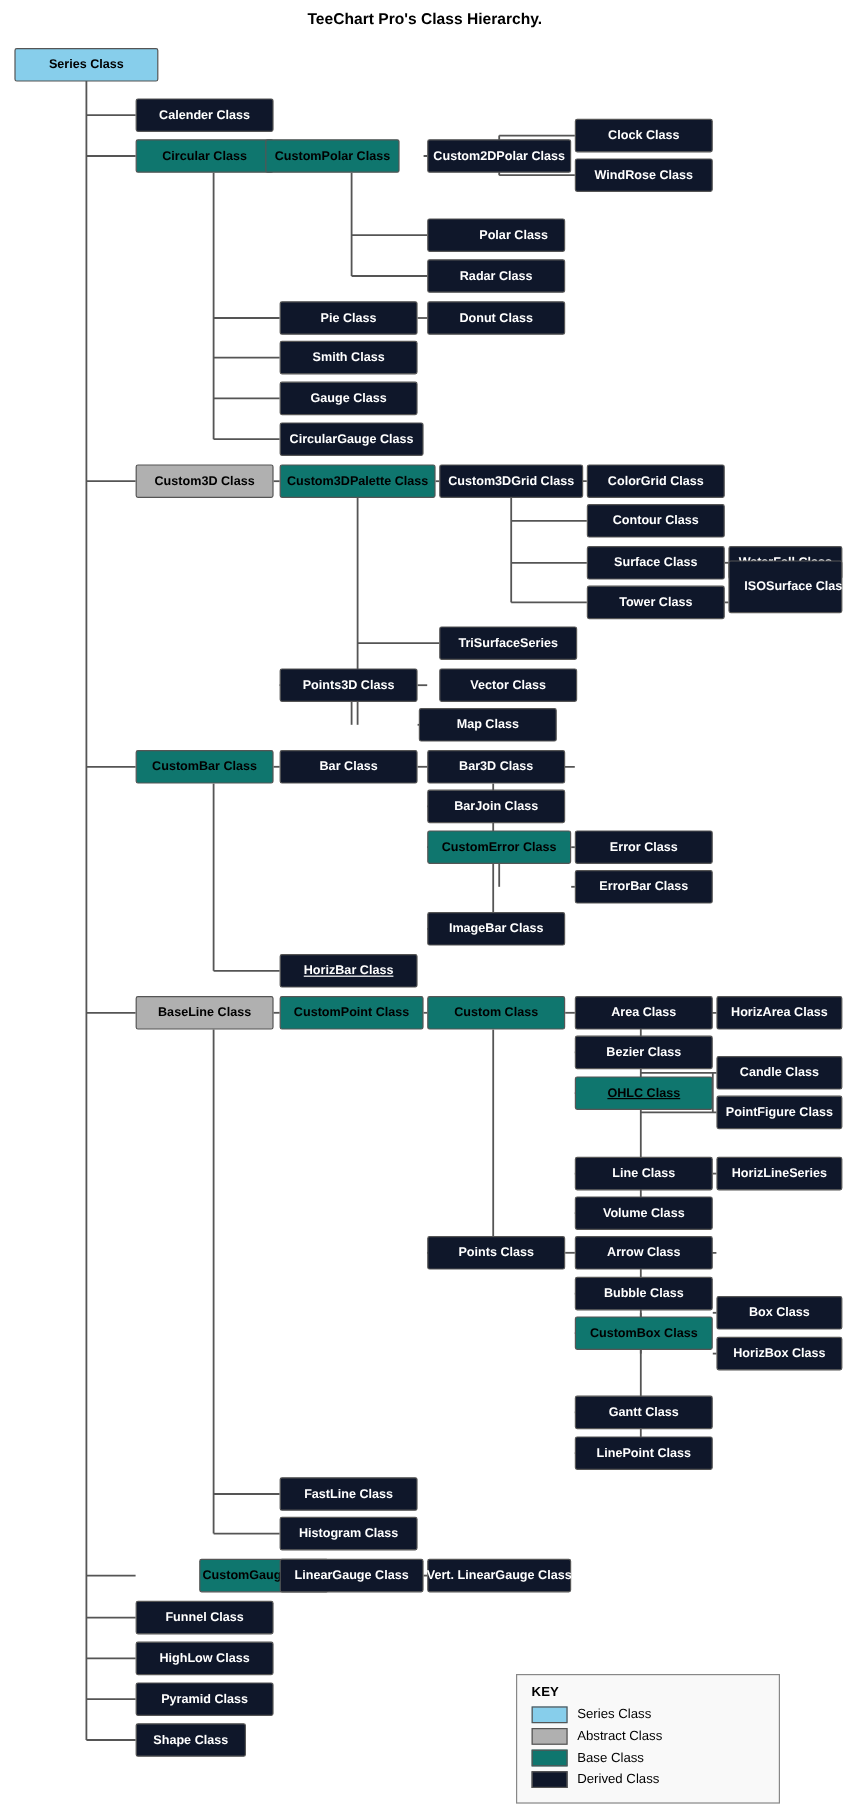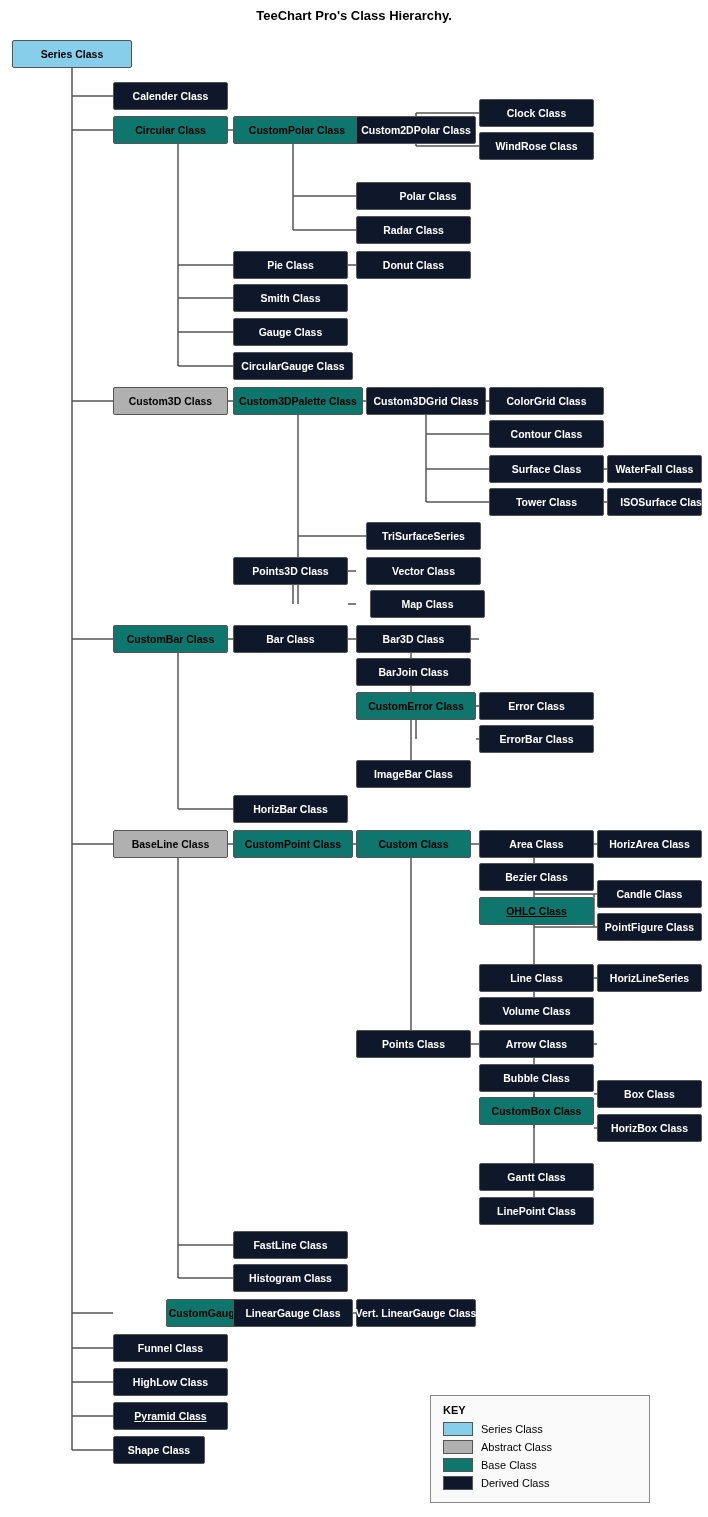--- a/index.html
+++ b/index.html
@@ -193,53 +193,53 @@
     <line x1="178" y1="1218" x2="233" y2="1218"></line>
     <line x1="178" y1="1251" x2="233" y2="1251"></line>
 
     <line x1="228" y1="1286" x2="233" y2="1286"></line>
     <line x1="353" y1="1286" x2="356" y2="1286"></line>
   </svg>
 
 <div class="node series" style="left: 12px; top: 13px; width: 120px; height: 28px;">Series Class</div>
     <div class="node derived" style="left: 113px; top: 55px; width: 115px; height: 28px;">Calender Class</div>
     <div class="node base" style="left: 113px; top: 89px; width: 115px; height: 28px;">Circular Class</div>
-    <div class="node base" style="left: 233px; top: 89px; width: 128px; height: 28px;">CustomPolar Class</div>
+    <div class="node base" style="left: 221px; top: 89px; width: 112px; height: 28px;">CustomPolar Class</div>
     <div class="node derived" style="left: 356px; top: 89px; width: 120px; height: 28px;">Custom2DPolar Class</div>
     <div class="node derived" style="left: 479px; top: 72px; width: 115px; height: 28px;">Clock Class</div>
     <div class="node derived" style="left: 479px; top: 105px; width: 115px; height: 28px;">WindRose Class</div>
     <div class="node derived" style="left: 356px; top: 155px; width: 115px; height: 28px; padding-left: 33px;">Polar Class</div>
     <div class="node derived" style="left: 356px; top: 189px; width: 115px; height: 28px;">Radar Class</div>
     <div class="node derived" style="left: 233px; top: 224px; width: 115px; height: 28px;">Pie Class</div>
     <div class="node derived" style="left: 356px; top: 224px; width: 115px; height: 28px;">Donut Class</div>
     <div class="node derived" style="left: 233px; top: 257px; width: 115px; height: 28px;">Smith Class</div>
     <div class="node derived" style="left: 233px; top: 291px; width: 115px; height: 28px;">Gauge Class</div>
     <div class="node derived" style="left: 233px; top: 325px; width: 120px; height: 28px;">CircularGauge Class</div>
     <div class="node abstract" style="left: 113px; top: 360px; width: 115px; height: 28px;">Custom3D Class</div>
     <div class="node base" style="left: 233px; top: 360px; width: 130px; height: 28px;">Custom3DPalette Class</div>
     <div class="node derived" style="left: 366px; top: 360px; width: 120px; height: 28px;">Custom3DGrid Class</div>
     <div class="node derived" style="left: 489px; top: 360px; width: 115px; height: 28px;">ColorGrid Class</div>
     <div class="node derived" style="left: 489px; top: 393px; width: 115px; height: 28px;">Contour Class</div>
     <div class="node derived" style="left: 489px; top: 428px; width: 115px; height: 28px;">Surface Class</div>
     <div class="node derived" style="left: 607px; top: 428px; width: 95px; height: 28px;">WaterFall Class</div>
     <div class="node derived" style="left: 489px; top: 461px; width: 115px; height: 28px;">Tower Class</div>
-    <div class="node derived" style="left: 607px; top: 461px; width: 95px; height: 28px; padding-left: 23px;">ISOSurface Class</div>
+    <div class="node derived" style="left: 607px; top: 440px; width: 95px; height: 44px; padding-left: 23px;">ISOSurface Class</div>
     <div class="node derived" style="left: 366px; top: 495px; width: 115px; height: 28px;">TriSurfaceSeries</div>
     <div class="node derived" style="left: 233px; top: 530px; width: 115px; height: 28px;">Points3D Class</div>
     <div class="node derived" style="left: 366px; top: 530px; width: 115px; height: 28px;">Vector Class</div>
-    <div class="node derived" style="left: 370px; top: 563px; width: 115px; height: 28px;">Map Class</div>
+    <div class="node derived" style="left: 349px; top: 563px; width: 115px; height: 28px;">Map Class</div>
     <div class="node base" style="left: 113px; top: 598px; width: 115px; height: 28px;">CustomBar Class</div>
     <div class="node derived" style="left: 233px; top: 598px; width: 115px; height: 28px;">Bar Class</div>
     <div class="node derived" style="left: 356px; top: 598px; width: 115px; height: 28px;">Bar3D Class</div>
     <div class="node derived" style="left: 356px; top: 631px; width: 115px; height: 28px;">BarJoin Class</div>
     <div class="node base" style="left: 356px; top: 665px; width: 120px; height: 28px;">CustomError Class</div>
     <div class="node derived" style="left: 479px; top: 665px; width: 115px; height: 28px;">Error Class</div>
     <div class="node derived" style="left: 479px; top: 698px; width: 115px; height: 28px;">ErrorBar Class</div>
     <div class="node derived" style="left: 356px; top: 733px; width: 115px; height: 28px;">ImageBar Class</div>
-    <div class="node derived" style="left: 233px; top: 768px; width: 115px; height: 28px;">HorizBar Class</div>
+    <div class="node derived" style="left: 233px; top: 768px; width: 115px; height: 28px; text-decoration: underline;">HorizBar Class</div>
     <div class="node abstract" style="left: 113px; top: 803px; width: 115px; height: 28px;">BaseLine Class</div>
     <div class="node base" style="left: 233px; top: 803px; width: 120px; height: 28px;">CustomPoint Class</div>
     <div class="node base" style="left: 356px; top: 803px; width: 115px; height: 28px;">Custom Class</div>
     <div class="node derived" style="left: 479px; top: 803px; width: 115px; height: 28px;">Area Class</div>
     <div class="node derived" style="left: 597px; top: 803px; width: 105px; height: 28px;">HorizArea Class</div>
     <div class="node derived" style="left: 479px; top: 836px; width: 115px; height: 28px;">Bezier Class</div>
     <div class="node base" style="left: 479px; top: 870px; width: 115px; height: 28px; text-decoration: underline;">OHLC Class</div>
     <div class="node derived" style="left: 597px; top: 853px; width: 105px; height: 28px;">Candle Class</div>
     <div class="node derived" style="left: 597px; top: 886px; width: 105px; height: 28px;">PointFigure Class</div>
     <div class="node derived" style="left: 479px; top: 937px; width: 115px; height: 28px;">Line Class</div>
@@ -253,21 +253,21 @@
     <div class="node derived" style="left: 597px; top: 1087px; width: 105px; height: 28px;">HorizBox Class</div>
     <div class="node derived" style="left: 479px; top: 1136px; width: 115px; height: 28px;">Gantt Class</div>
     <div class="node derived" style="left: 479px; top: 1170px; width: 115px; height: 28px;">LinePoint Class</div>
     <div class="node derived" style="left: 233px; top: 1204px; width: 115px; height: 28px;">FastLine Class</div>
     <div class="node derived" style="left: 233px; top: 1237px; width: 115px; height: 28px;">Histogram Class</div>
     <div class="node base" style="left: 130px; top: 1272px; width: 108px; height: 28px; margin-left: 36px;">CustomGauge Class</div>
     <div class="node derived" style="left: 233px; top: 1272px; width: 120px; height: 28px;">LinearGauge Class</div>
     <div class="node derived" style="left: 356px; top: 1272px; width: 120px; height: 28px;">Vert. LinearGauge Class</div>
     <div class="node derived" style="left: 113px; top: 1307px; width: 115px; height: 28px;">Funnel Class</div>
     <div class="node derived" style="left: 113px; top: 1341px; width: 115px; height: 28px;">HighLow Class</div>
-    <div class="node derived" style="left: 113px; top: 1375px; width: 115px; height: 28px; text-decoration: underline;">Pyramid Class</div>
+    <div class="node derived" style="left: 113px; top: 1375px; width: 115px; height: 28px;">Pyramid Class</div>
     <div class="node derived" style="left: 113px; top: 1409px; width: 92px; height: 28px;">Shape Class</div>
   </div>
 
 <div class="key-box" style="position:absolute; left:430px; top:1395px; width:220px;">
   <div style="font-weight:bold; margin-bottom:6px;">KEY</div>
   <div class="key-item">
     <div class="key-swatch series"></div>
     <span>Series Class</span>
   </div>
   <div class="key-item">

